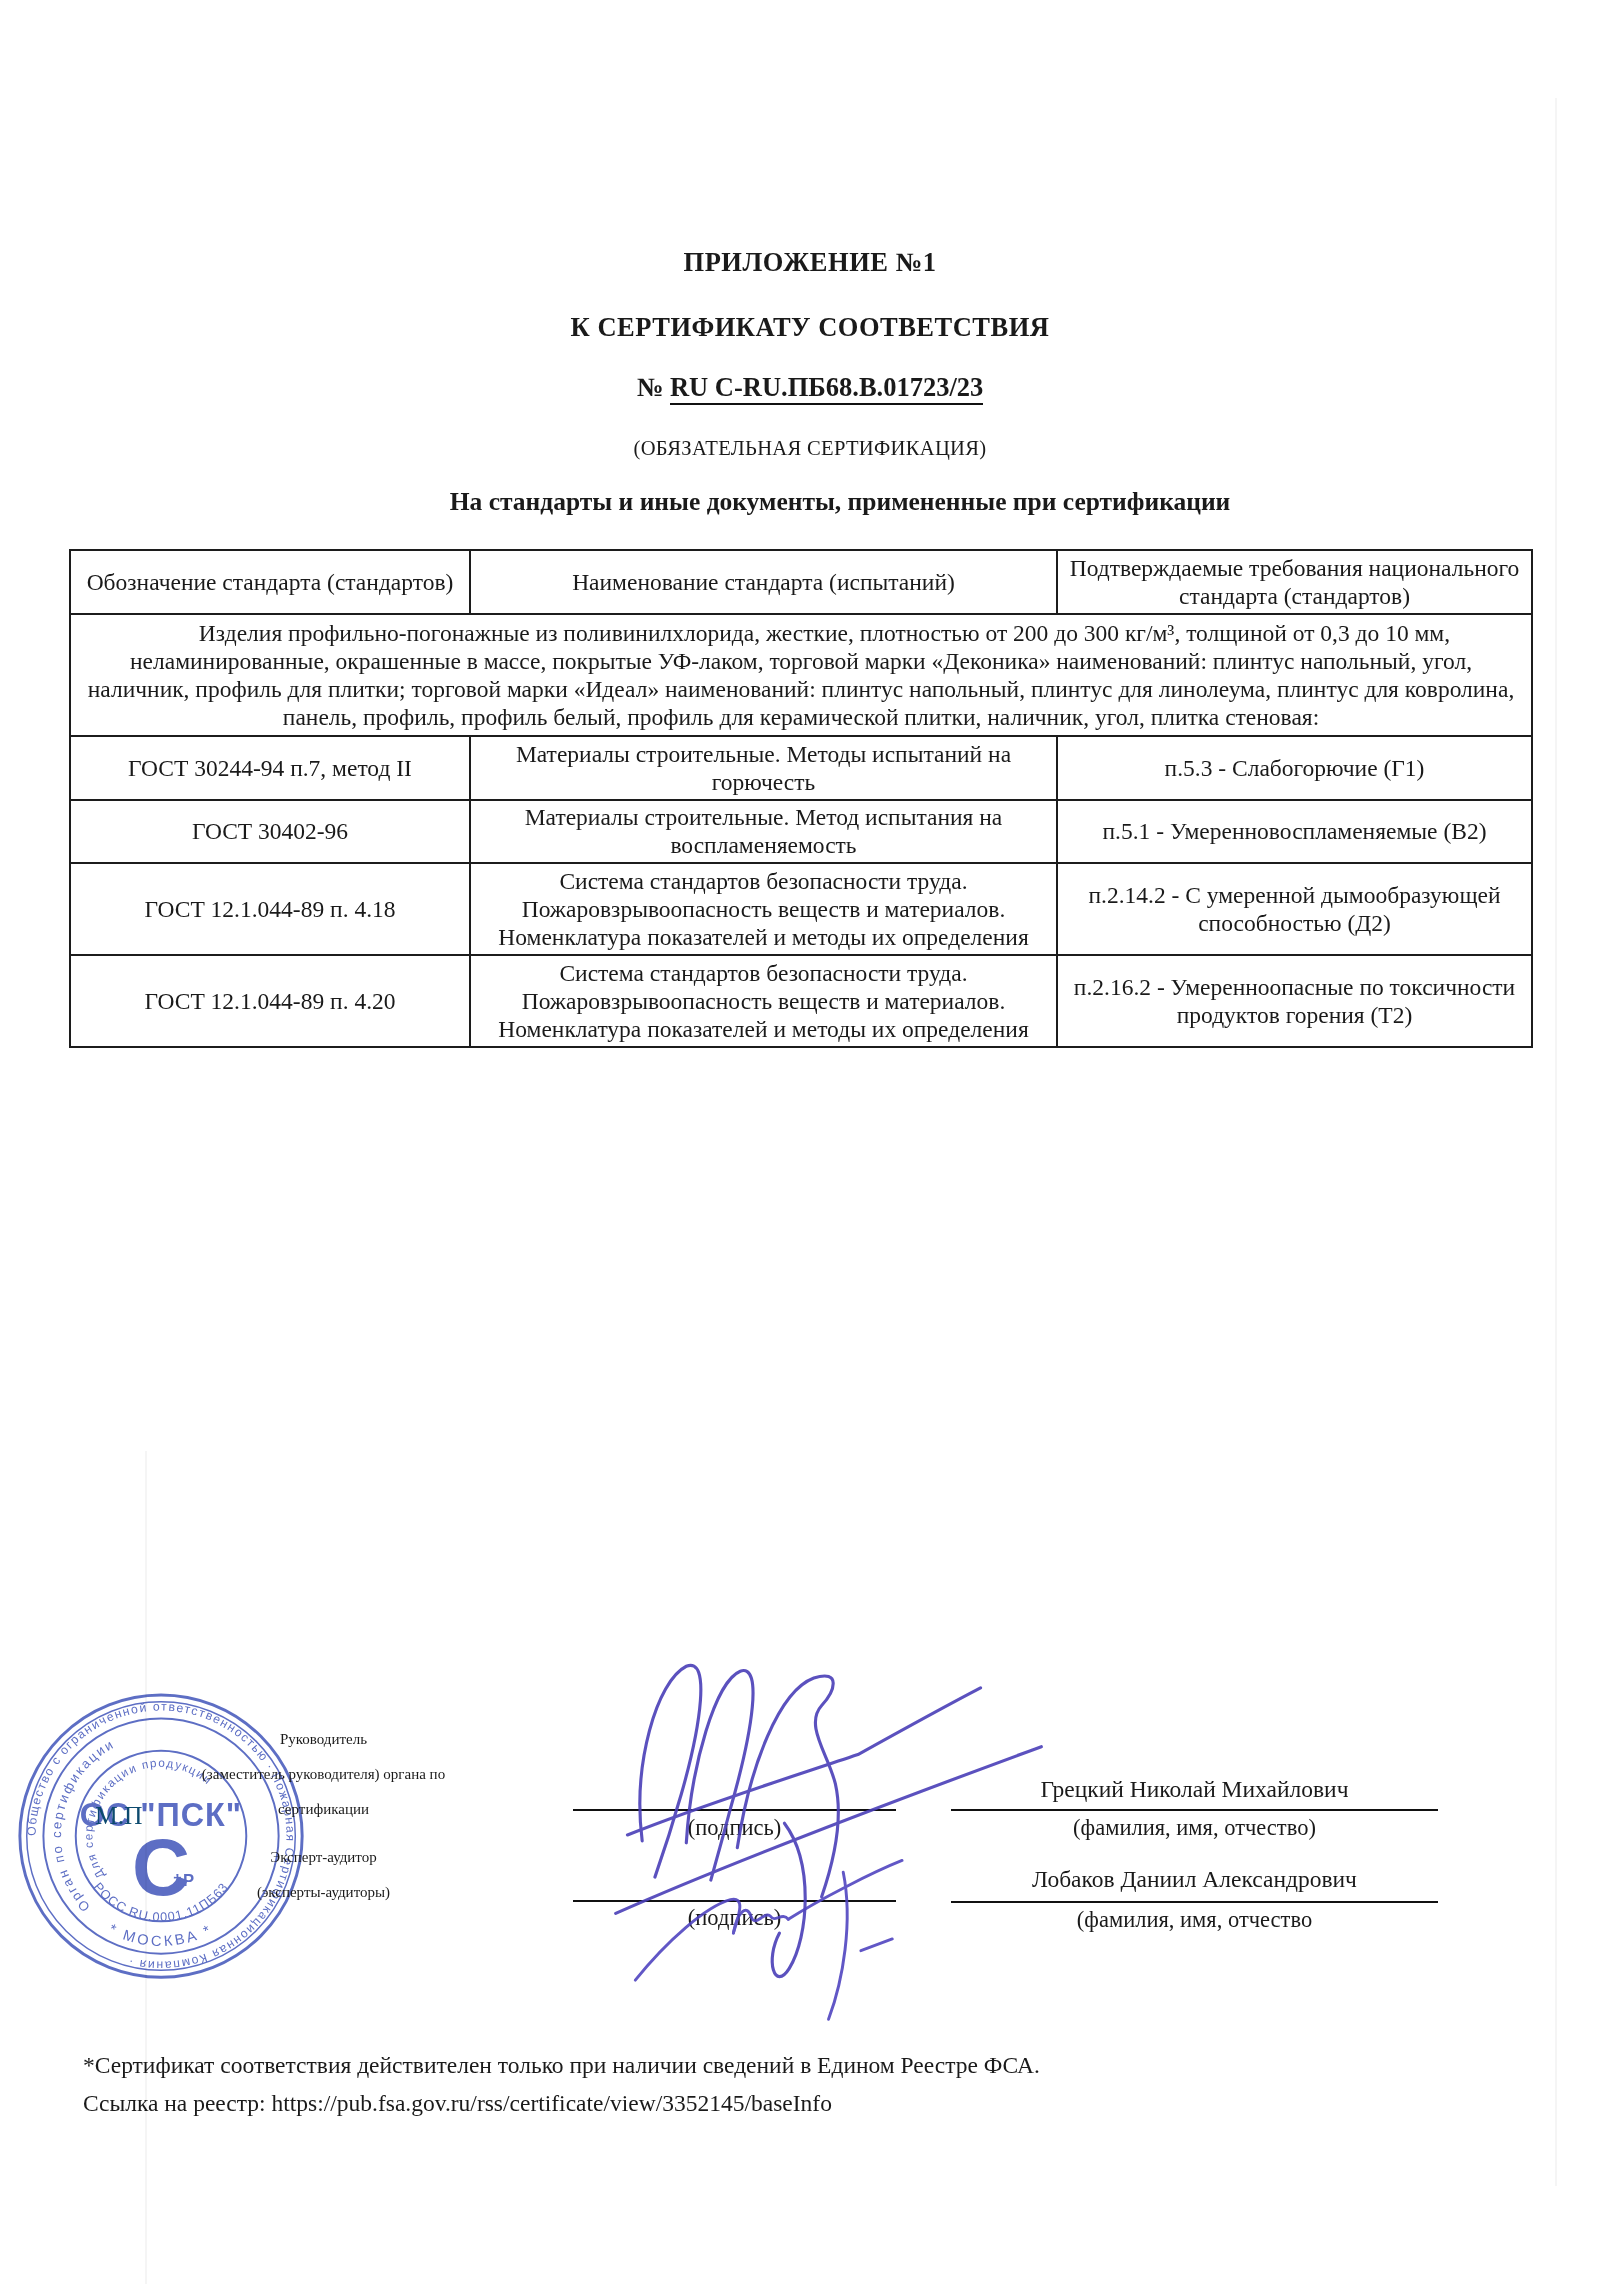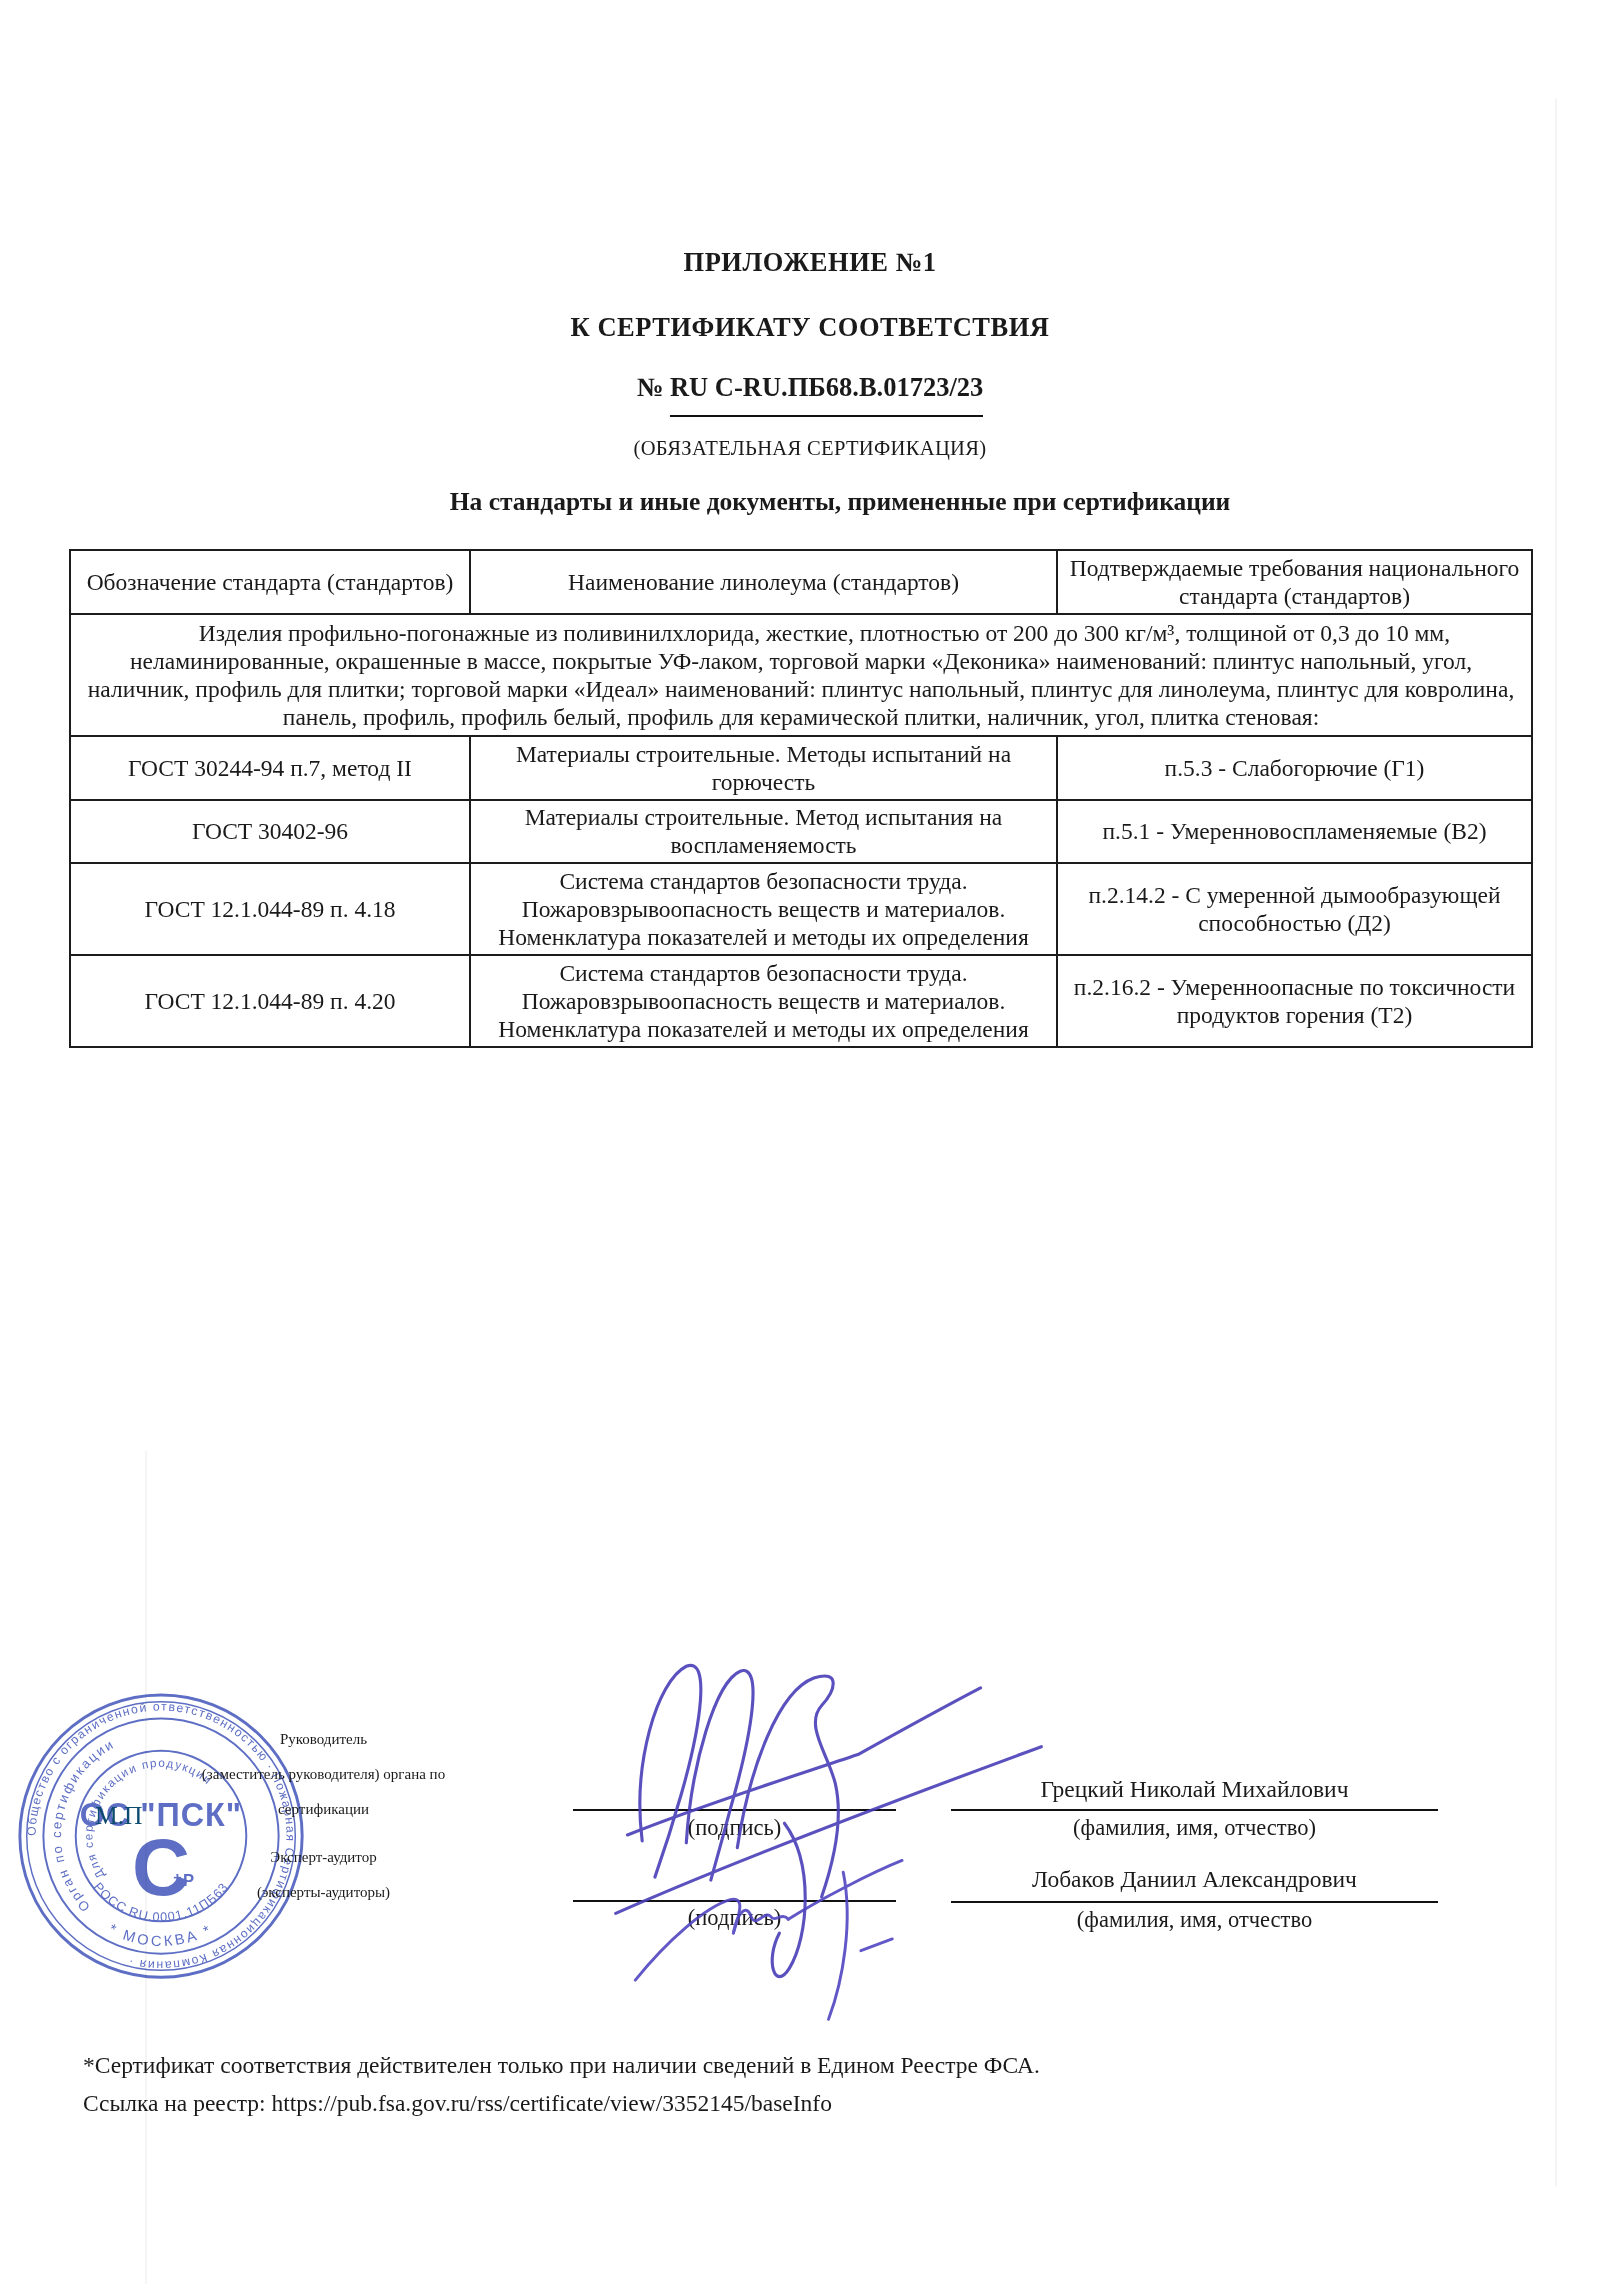--- a/index.html
+++ b/index.html
@@ -5,21 +5,21 @@
   html,body { margin:0; padding:0; background:#888; }
   .page {
     position:relative; width:1620px; height:2292px; margin:0 auto;
     background:#ffffff; overflow:hidden;
     font-family:"Liberation Serif", serif; color:#1a1a1a;
   }
   .abs { position:absolute; }
   .ctr { left:0; width:100%; text-align:center; }
   .title { font-weight:bold; font-size:26.5px; letter-spacing:0.5px; }
   .doc-number { font-weight:bold; font-size:26.5px; }
-  .doc-number .num-underline { border-bottom:2.9px solid #111; padding-bottom:13px; }
+  .doc-number .num-underline { border-bottom:2.9px solid #111; padding-bottom:1px; }
   .mandatory { font-size:20.6px; letter-spacing:0.3px; }
   .subtitle { font-weight:bold; font-size:25.5px;padding-left:30px; }
 
   table.std-table {
     position:absolute; left:69px; top:549px; width:1462px;
     border-collapse:collapse; table-layout:fixed;
   }
   table.std-table td {
     border:2.9px solid #1c1c1c; text-align:center; vertical-align:middle;
     font-size:23.5px; line-height:28px; padding:2.9px 7.8px;
@@ -52,21 +52,21 @@
 
   <table class="std-table">
     <colgroup>
         <col style="width:400px">
         <col style="width:587px">
         <col style="width:475px">
       </colgroup>
     <tbody>
         <tr style="height:57px">
       <td>Обозначение стандарта (стандартов)</td>
-      <td>Наименование линолеума (стандартов)</td>
+      <td>Наименование стандарта (испытаний)</td>
       <td>Подтверждаемые требования национального стандарта (стандартов)</td>
     </tr>
     <tr style="height:122px">
       <td class="desc-cell" colspan="3">Изделия профильно-погонажные из поливинилхлорида, жесткие, плотностью от 200 до 300 кг/м³, толщиной от 0,3 до 10 мм, неламинированные, окрашенные в массе, покрытые УФ-лаком, торговой марки «Деконика» наименований: плинтус напольный, угол, наличник, профиль для плитки; торговой марки «Идеал» наименований: плинтус напольный, плинтус для линолеума, плинтус для ковролина, панель, профиль, профиль белый, профиль для керамической плитки, наличник, угол, плитка стеновая:</td>
     </tr>
     <tr style="height:59px">
       <td>ГОСТ 30244-94 п.7, метод II</td>
       <td>Материалы строительные. Методы испытаний на горючесть</td>
       <td>п.5.3 - Слабогорючие (Г1)</td>
     </tr>

